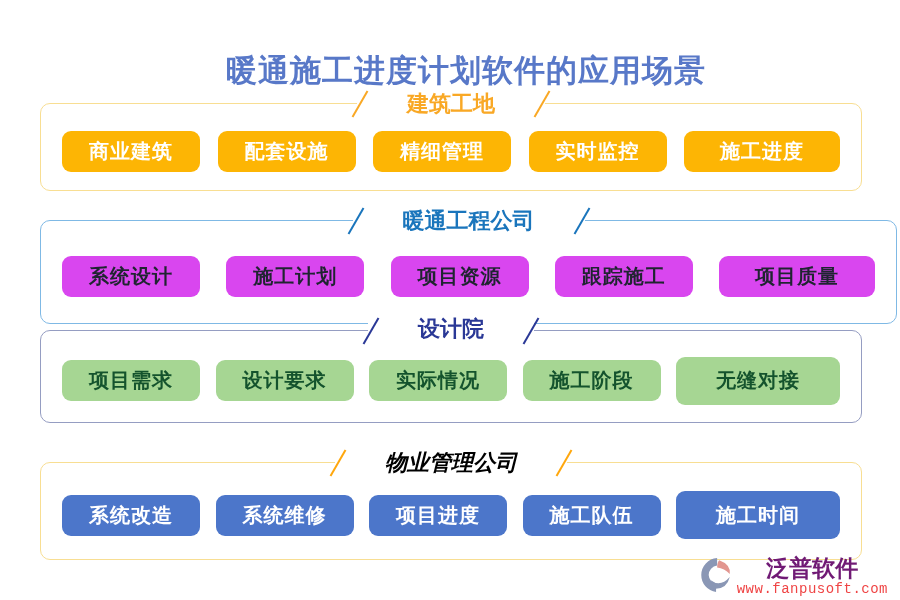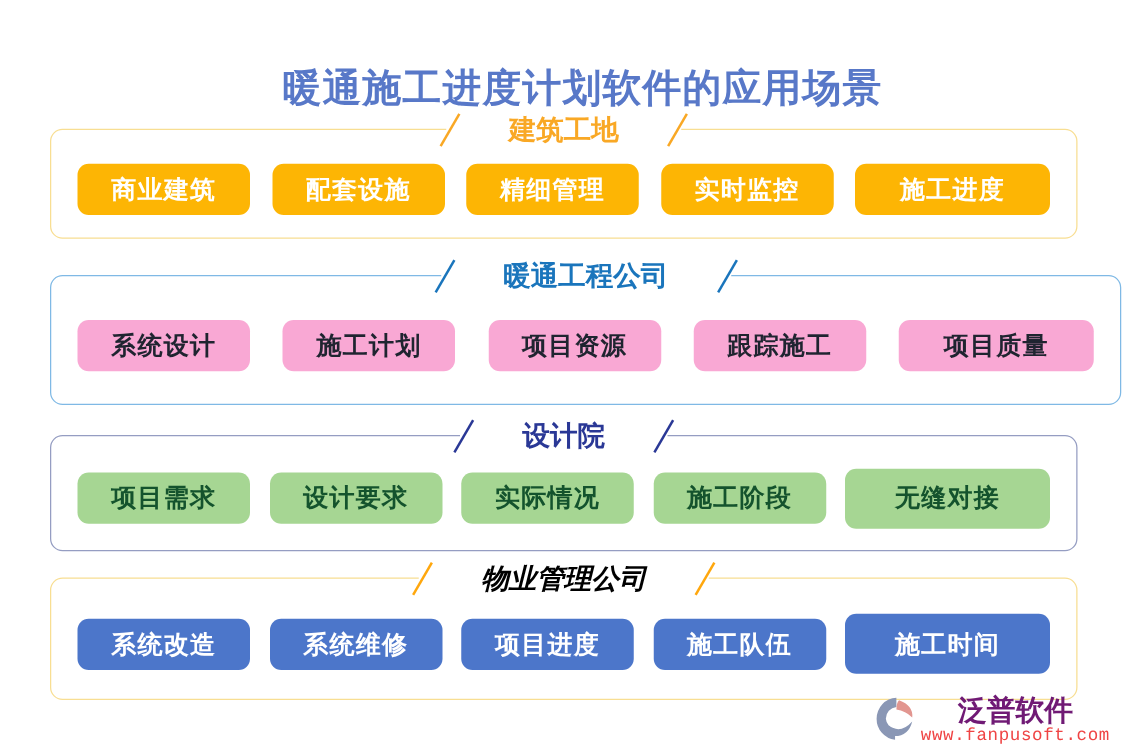--- a/index.html
+++ b/index.html
@@ -11,21 +11,21 @@
     position:absolute; top:34px; left:0; width:100%; margin:16px;
     text-align:center; font-size:31px; font-weight:700;
     color:#5878C8; letter-spacing:1px;
   }
   .panel {
     position:absolute; left:40px; width:820px;
     border:1px solid; border-radius:10px; background:#fff;
   }
   .s1 { top:103px; height:86px;  border-color:#F8DE92; }
   .s2 { top:220px; height:102px; border-color:#7FB9E5;padding-left:35px; }
-  .s3 { top:348px; height:91px;  border-color:#959DC2; }
+  .s3 { top:330px; height:91px;  border-color:#959DC2;font-family:Liberation Mono, monospace; }
   .s4 { top:462px; height:96px;  border-color:#F8DE92; }
 
   .panel-header {
     position:absolute; top:-16px; left:50%; transform:translateX(-50%);
     display:flex; align-items:center; height:32px; background:#fff;
     padding:0 2px; white-space:nowrap;justify-content:center;
   }
   .panel-title { font-size:22px; font-weight:700; margin:0 46px; line-height:30px; }
   .slash { display:inline-block; width:2px; height:30px; transform:rotate(30deg); }
 
@@ -38,21 +38,21 @@
     position:absolute; inset:0; display:flex; align-items:center;
     justify-content:space-between; padding:8px 21px 0 21px;
   }
   .btn {
     height:41px; display:flex; align-items:center; justify-content:center;
     padding:0 27px; border-radius:9px; font-size:20px; font-weight:700;
     letter-spacing:1px;
   }
   .panel .btn:last-child { padding:0 36px; }
   .s1 .btn { background:#FDB504; color:#ffffff; }
-  .s2 .btn { background:#f9a8d4; color:#1F2430; }
+  .s2 .btn { background:#d946ef; color:#1F2430; }
   .s3 .btn { background:#A6D693; color:#14532d; }
   .s4 .btn { background:#4C76CA; color:#ffffff; }
   .s3 .btn:last-child, .s4 .btn:last-child { height:48px; padding:0 40px; }
 
   .brand {
     position:absolute; right:12px; bottom:3px;
     display:flex; align-items:center;
   }
   .brand-icon { width:38px; height:38px; margin-right:3px; margin-top:-4px; }
   .brand-text { display:flex; flex-direction:column; align-items:center; }

